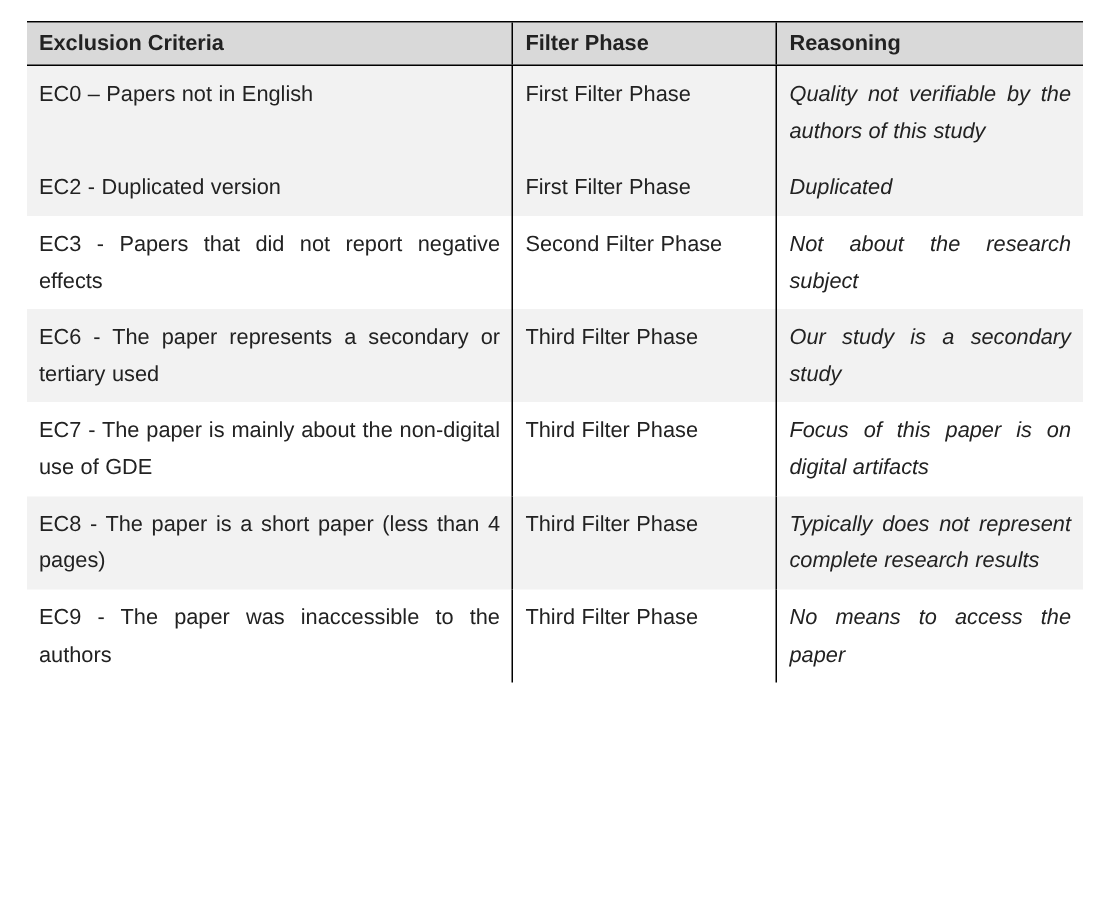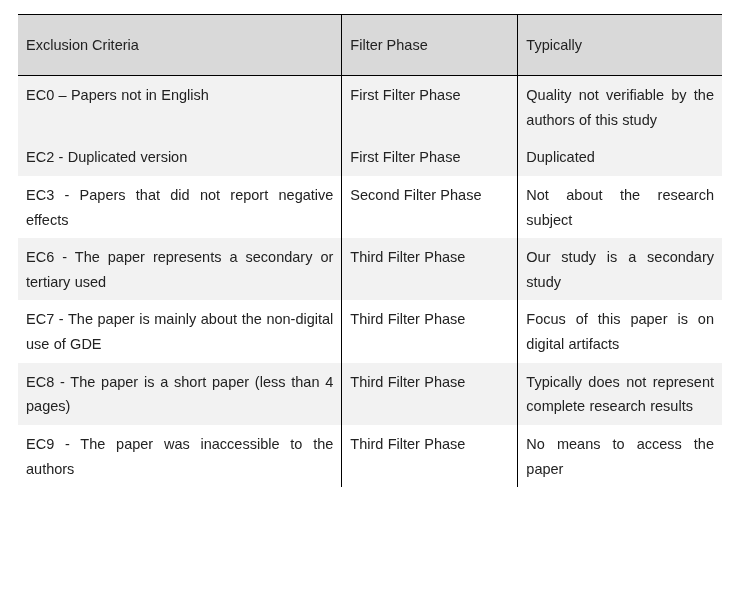--- a/index.html
+++ b/index.html
@@ -18,56 +18,56 @@
   table {
     border-collapse: collapse;
     width: 100%;
     table-layout: fixed;
   }
   col.c1 { width: 46%; }
   col.c2 { width: 25%; }
   col.c3 { width: 29%; }
   th {
     text-align: left;
-    font-weight: 400;
+    font-weight: 700;
     background: #d9d9d9;
-    padding: 22px 8px;
+    padding: 6px 8px;
     border-top: 1.5px solid #000;
     border-bottom: 1.5px solid #000;
     border-left: 1px solid #000;
     vertical-align: top;
   }
   th:first-child { border-left: none; }
   td {
     padding: 7px 8px 6px 8px;
     border-left: 1px solid #000;
     vertical-align: top;
     line-height: 1.7;
     text-align: justify;
     word-spacing: 0.02em;
   }
   td:first-child { border-left: none; }
   tr.alt td { background: #f2f2f2; }
-  .reason { }
+  .reason { font-style: italic; }
 </style>
 </head>
 <body>
 
 <div class="page">
   <table>
     <colgroup>
       <col class="c1">
         <col class="c2">
         <col class="c3">
     </colgroup>
     <thead>
       <tr>
         <th>Exclusion Criteria</th>
         <th>Filter Phase</th>
-        <th>Typically</th>
+        <th>Reasoning</th>
       </tr>
     </thead>
     <tbody>
       <tr class="alt">
         <td>EC0 – Papers not in English</td>
         <td>First Filter Phase</td>
         <td class="reason">Quality not verifiable by the authors of this study</td>
       </tr>
       <tr class="alt">
         <td>EC2 - Duplicated version</td>

